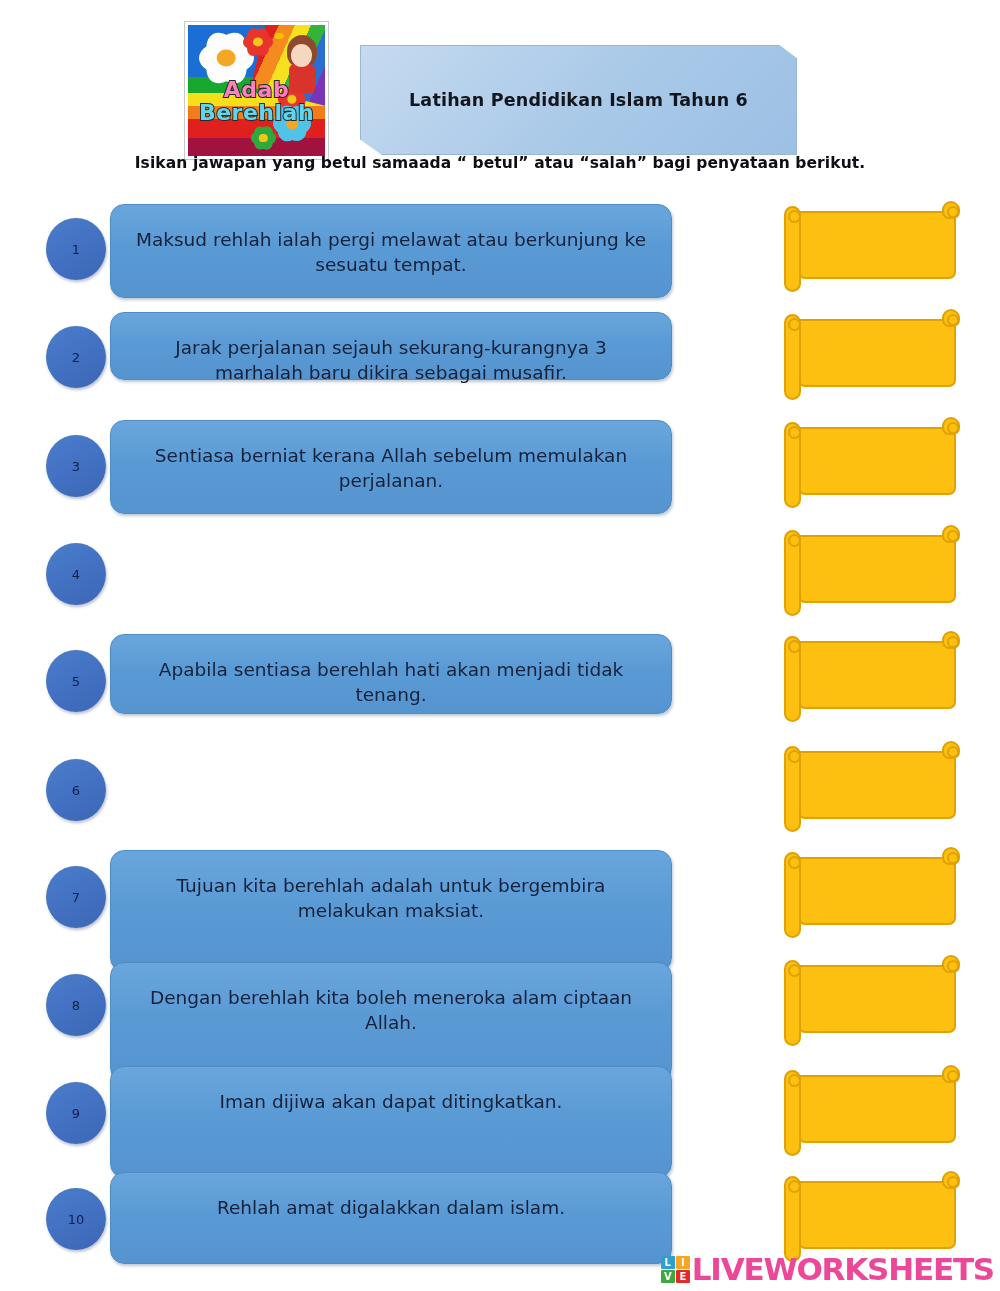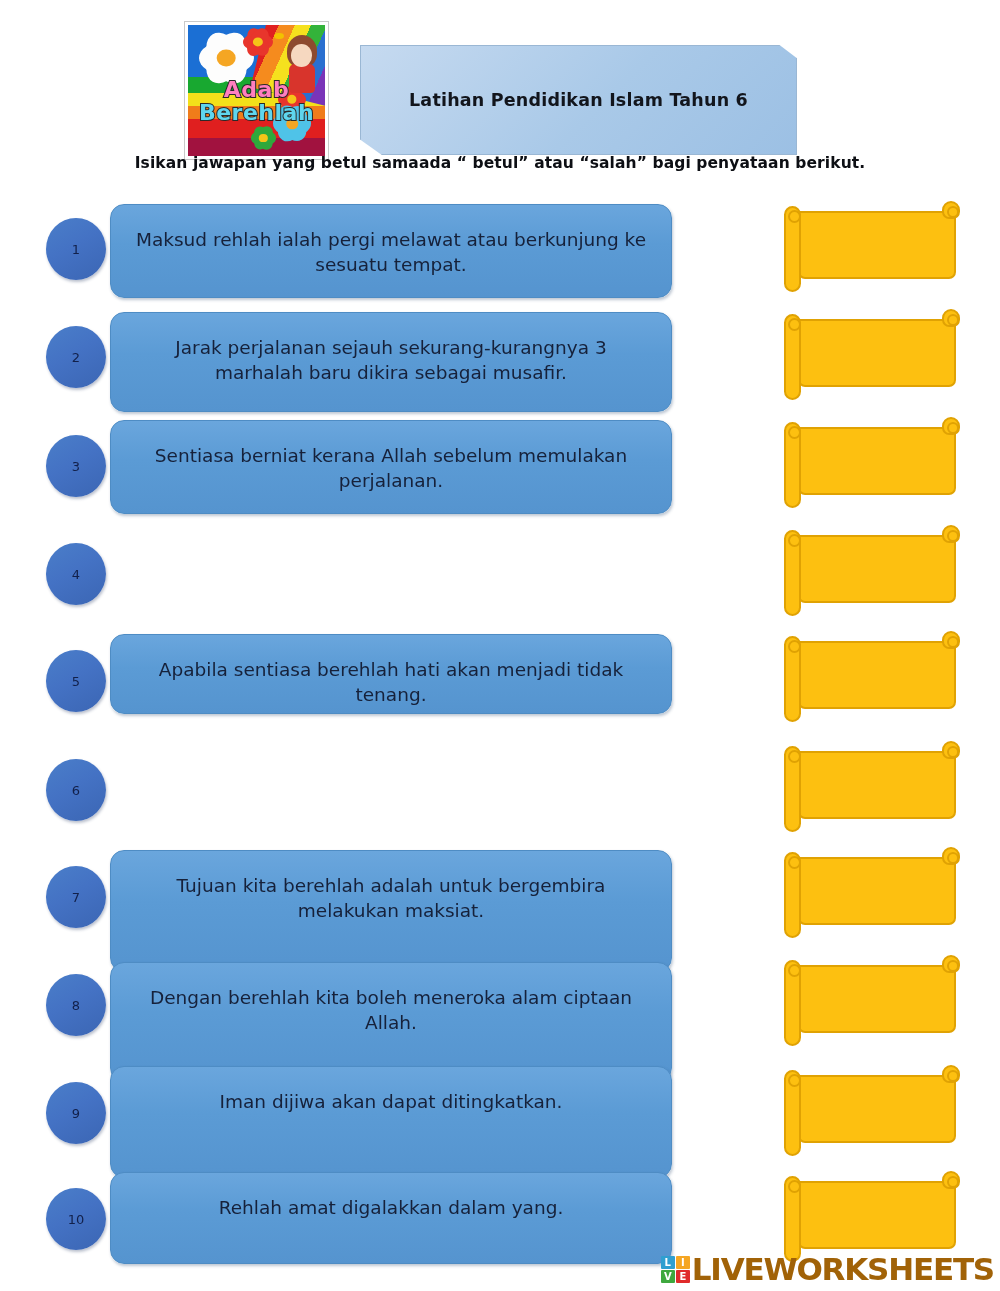--- a/index.html
+++ b/index.html
@@ -340,21 +340,21 @@
   }
   .lw-l { background: #2f9fd0; }
   .lw-i { background: #f5a623; }
   .lw-v { background: #3ea83e; }
   .lw-e { background: #e02b2b; }
   .lw-word {
     font-family: "DejaVu Sans", sans-serif;
     font-weight: bold;
     font-size: 31px;
     letter-spacing: -1.2px;
-    color: #a16207;
+    color: #ec4899;
     line-height: 1;
   }
 </style>
 </head>
 <body>
 
 <div class="header">
 
   <div class="logo-card">
     <div class="logo-art">
@@ -403,21 +403,21 @@
         <span class="qtext">Maksud rehlah ialah pergi melawat atau berkunjung ke sesuatu tempat.</span>
       </div>
       <div class="scroll" style="top: 6px; height: 92px;">
         <div class="scroll-body"></div>
         <div class="scroll-roll-left"></div>
         <div class="scroll-curl-right"></div>
       </div>
     </div>
     <div class="qrow" style="height: 108px;">
       <div class="qnum" style="top: 22px;">2</div>
-      <div class="qbox" style="top: 8px; height: 100px;">
+      <div class="qbox" style="top: 8px; height: 68px;">
         <span class="qtext">Jarak perjalanan sejauh sekurang-kurangnya 3 marhalah baru dikira sebagai musafir.</span>
       </div>
       <div class="scroll" style="top: 6px; height: 92px;">
         <div class="scroll-body"></div>
         <div class="scroll-roll-left"></div>
         <div class="scroll-curl-right"></div>
       </div>
     </div>
     <div class="qrow" style="height: 108px;">
       <div class="qnum" style="top: 23px;">3</div>
@@ -486,21 +486,21 @@
       </div>
       <div class="scroll" style="top: 8px; height: 92px;">
         <div class="scroll-body"></div>
         <div class="scroll-roll-left"></div>
         <div class="scroll-curl-right"></div>
       </div>
     </div>
     <div class="qrow" style="height: 106px;">
       <div class="qnum" style="top: 24px;">10</div>
       <div class="qbox" style="top: 8px; height: 92px;">
-        <span class="qtext">Rehlah amat digalakkan dalam yang.</span>
+        <span class="qtext">Rehlah amat digalakkan dalam islam.</span>
       </div>
       <div class="scroll" style="top: 8px; height: 92px;">
         <div class="scroll-body"></div>
         <div class="scroll-roll-left"></div>
         <div class="scroll-curl-right"></div>
       </div>
     </div>
   </div>
 
 <div class="lw-logo">

